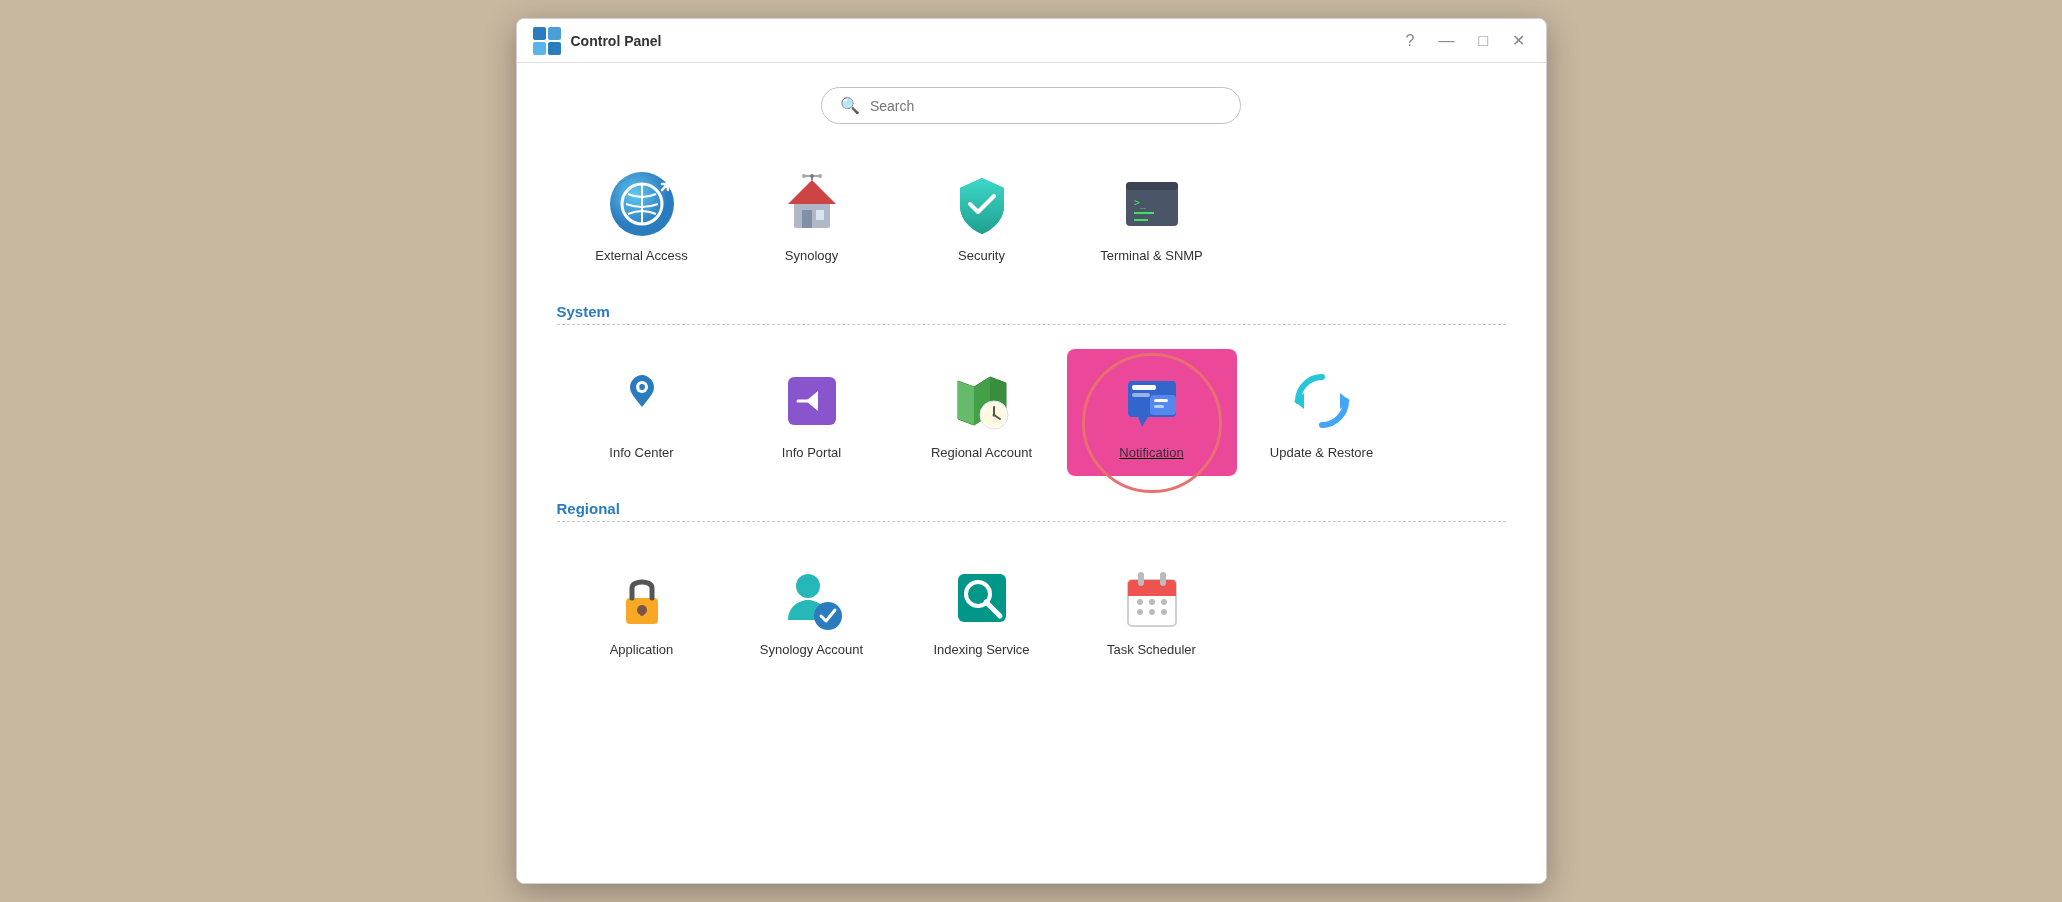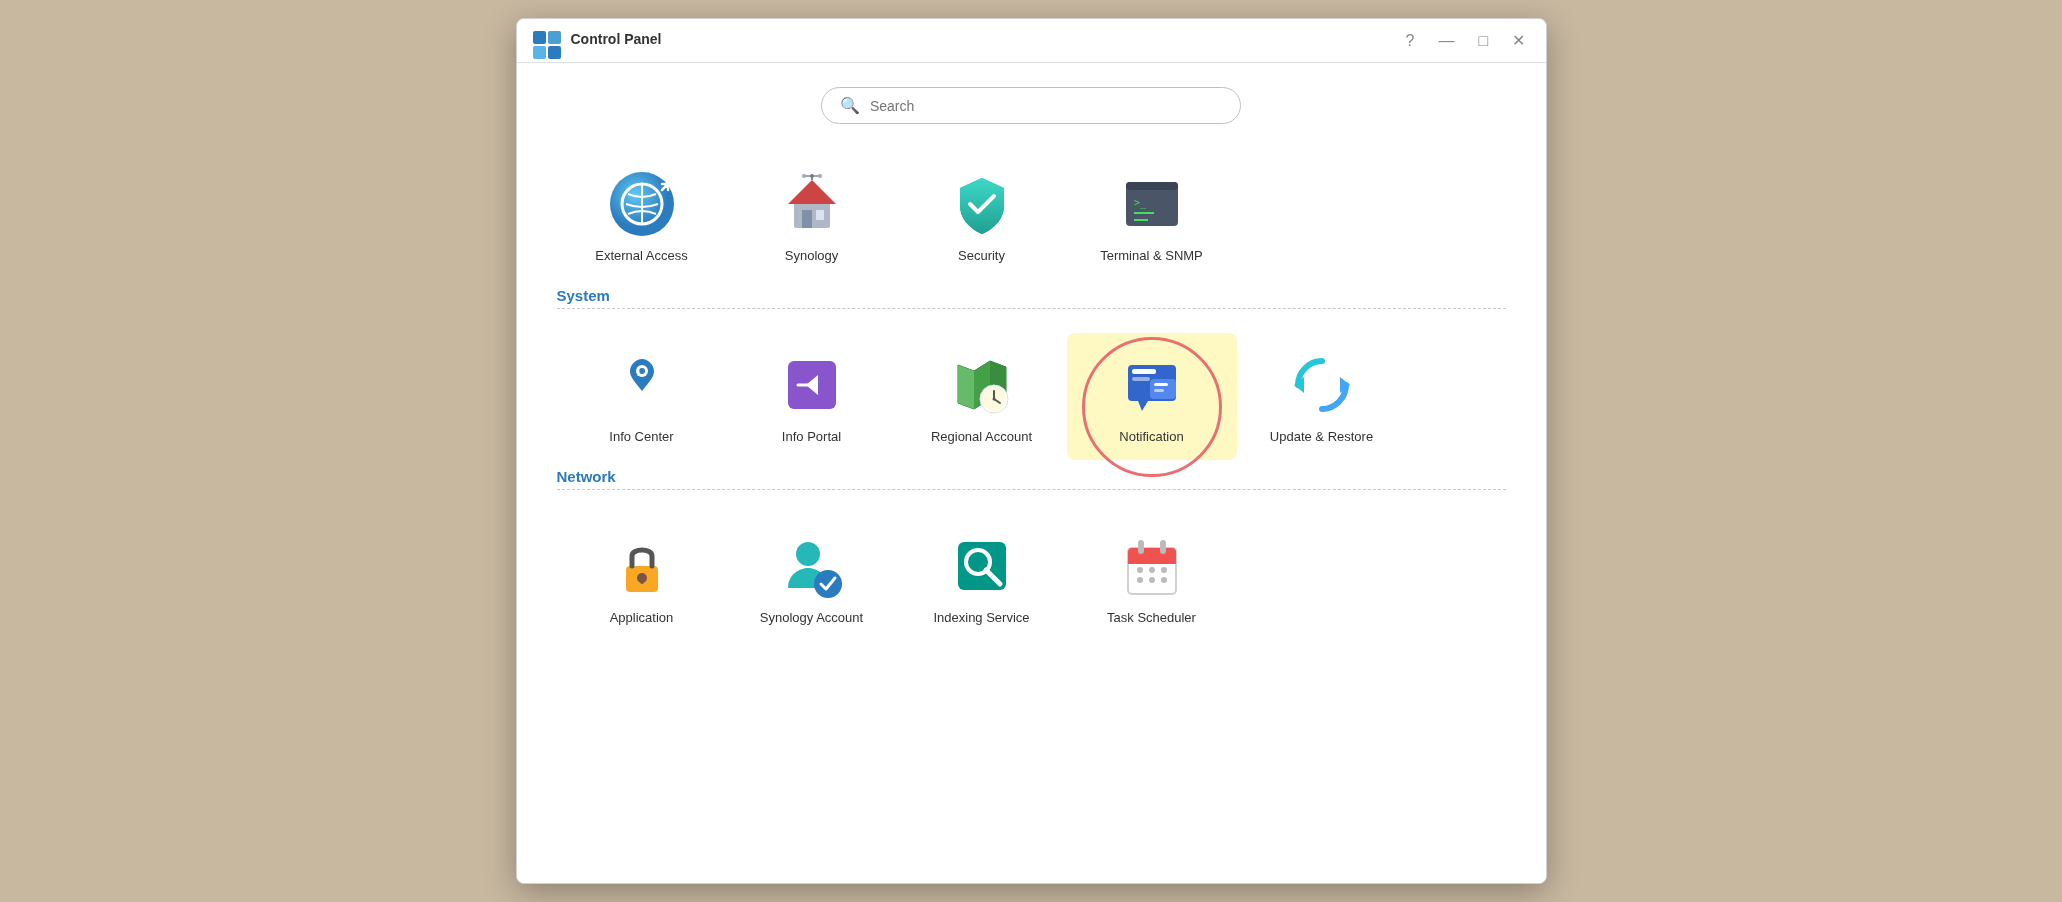--- a/index.html
+++ b/index.html
@@ -15,21 +15,22 @@
       width: 1031px;
       background: #f5f6f7;
       border-radius: 8px;
       box-shadow: 0 8px 32px rgba(0,0,0,0.3);
       overflow: hidden;
       border: 1px solid #d0d0d0;
     }
     .titlebar {
       background: #ffffff;
       display: flex;
-      padding: 12px 16px;
+      align-items: center;
+      padding: 0 16px;
       height: 44px;
       border-bottom: 1px solid #e0e0e0;
     }
     .titlebar-icon {
       width: 28px;
       height: 28px;
       margin-right: 10px;
     }
     .titlebar-title {
       font-size: 14px;
@@ -81,21 +82,21 @@
       font-size: 14px;
       color: #404040;
       width: 100%;
       background: transparent;
     }
     .section-label {
       font-size: 15px;
       font-weight: 600;
       color: #2b7bbf;
       margin-bottom: 4px;
-      margin-top: 8px;
+      margin-top: 24px;
     }
     .section-divider {
       border: none;
       border-top: 1.5px dashed #c8c8c8;
       margin-bottom: 24px;
     }
     .items-grid {
       display: flex;
       flex-wrap: wrap;
       gap: 0;
@@ -105,21 +106,22 @@
       display: flex;
       flex-direction: column;
       align-items: center;
       width: 170px;
       padding: 18px 10px 14px;
       cursor: pointer;
       border-radius: 8px;
       position: relative;
     }
     .item.highlighted {
-      background: #fef9c3;
+      background: #ec4899;
+      text-decoration: underline;
     }
     .item-icon {
       width: 68px;
       height: 68px;
       margin-bottom: 10px;
       display: flex;
       align-items: center;
       justify-content: center;
     }
     .item-label {
@@ -322,21 +324,21 @@
               <polygon points="6,34 16,26 16,42" fill="#26c6da"></polygon>
               <polygon points="62,34 52,26 52,42" fill="#42a5f5"></polygon>
             </svg>
           </div>
           <span class="item-label">Update &amp; Restore</span>
         </div>
       </div>
     </div>
 
     <div style="margin-top: 8px;">
-      <div class="section-label">Network</div>
+      <div class="section-label">Regional</div>
       <hr class="section-divider">
       <div class="items-grid">
 
         <div class="item">
           <div class="item-icon">
             <svg width="68" height="68" viewBox="0 0 68 68">
 
               <rect x="18" y="34" width="32" height="26" rx="4" fill="#f9a825"></rect>
               <path d="M24 34 L24 24 C24 16 44 16 44 24 L44 34" stroke="#555" stroke-width="5" fill="none" stroke-linecap="round"></path>
               <circle cx="34" cy="46" r="5" fill="#795548"></circle>

